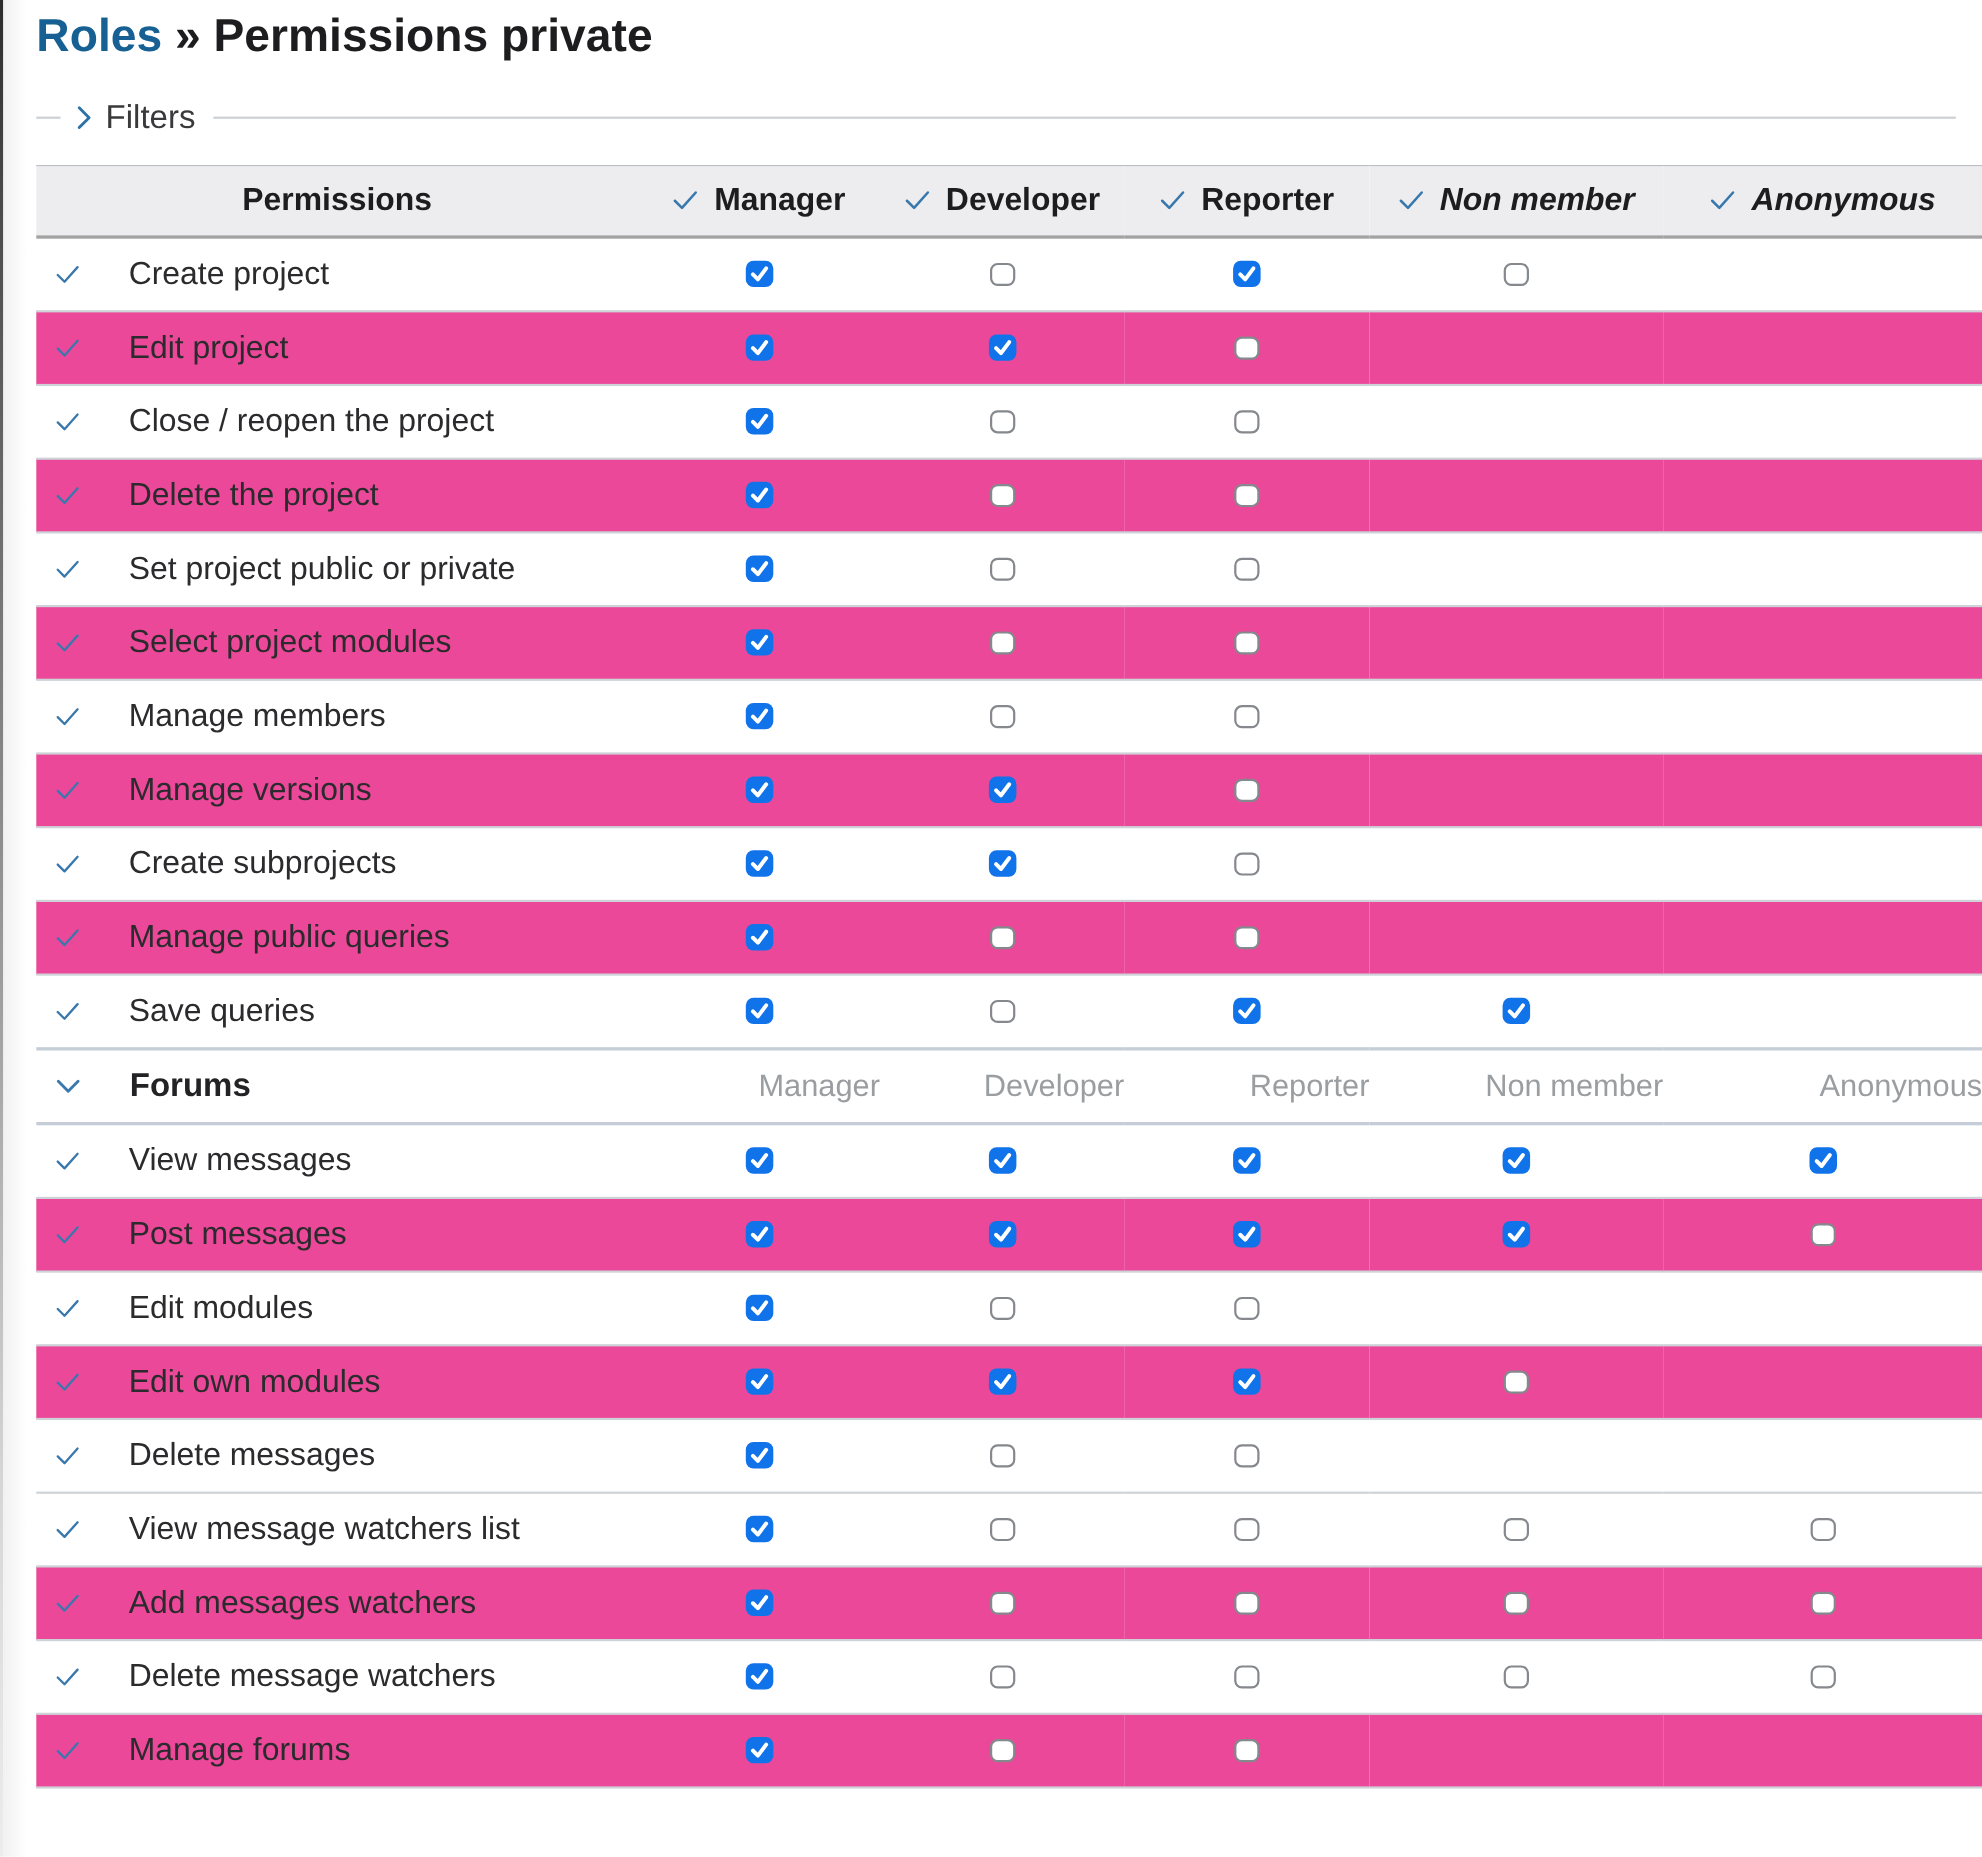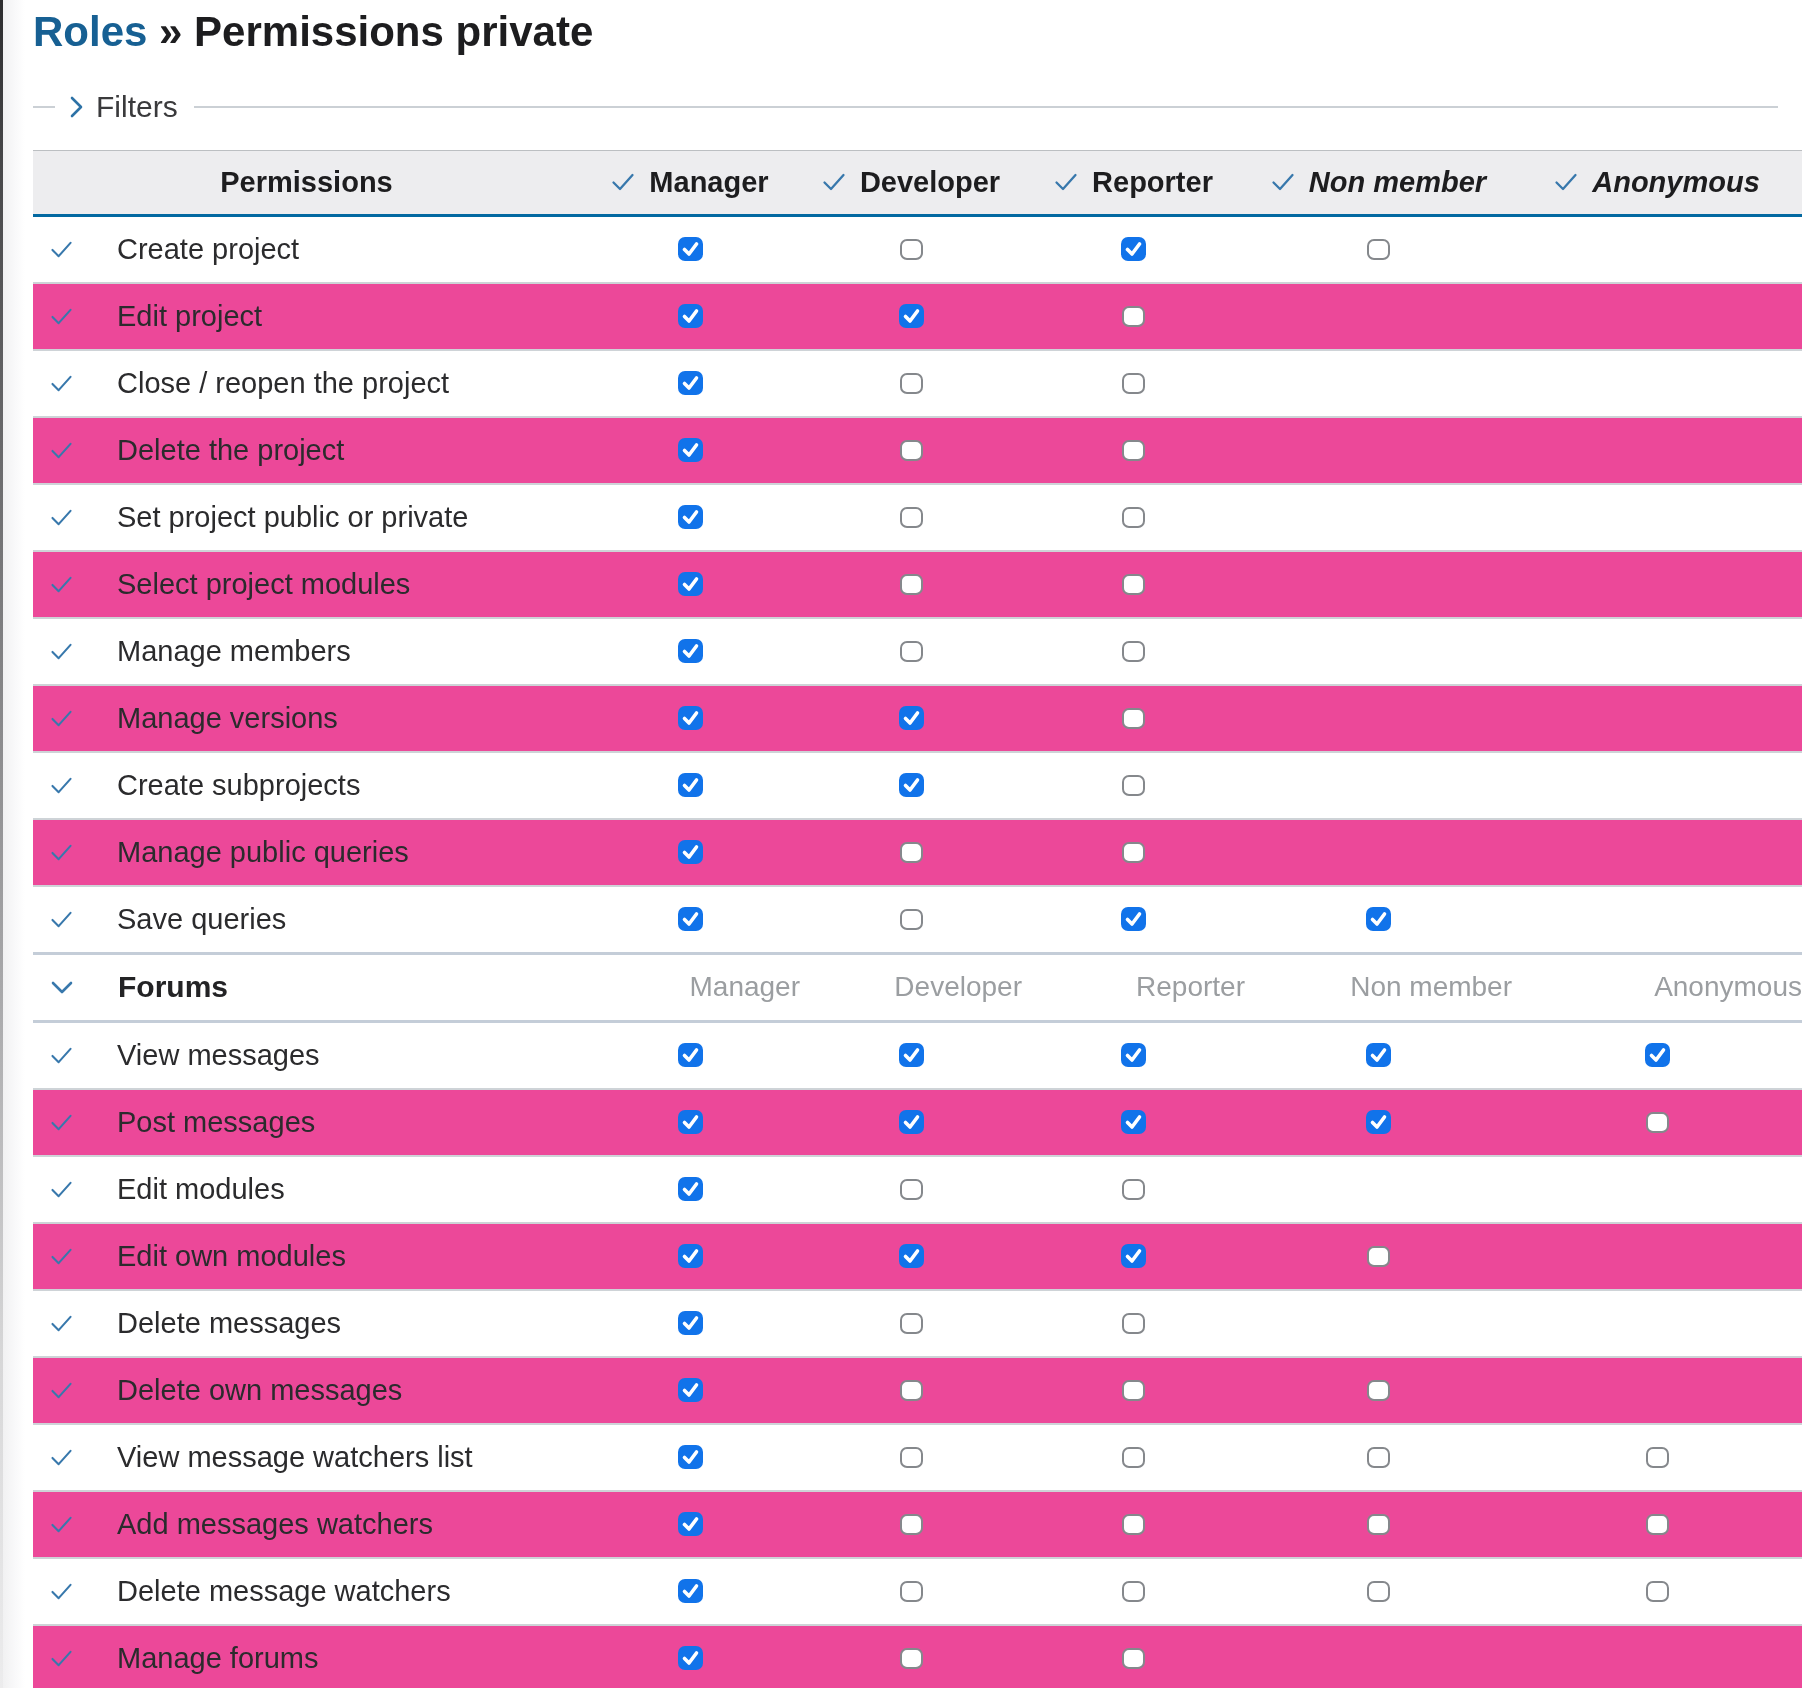--- a/index.html
+++ b/index.html
@@ -20,21 +20,21 @@
   .filters-dash{width:22px;height:2px;background:#cbd0d5;margin-right:14px;flex:0 0 auto;}
   .filters-toggle{display:flex;align-items:center;cursor:pointer;flex:0 0 auto;text-align:right;}
   .filters-toggle svg{display:block;margin-right:12px;}
   .filters-label{font-size:30px;color:#3a3a3c;margin-right:16px;}
   .filters-rule{flex:1 1 auto;height:2px;background:#cbd0d5;}
   table{border-collapse:collapse;table-layout:fixed;width:1769px;margin-top:25px;}
   col.c-perm{width:547px;} col.c-m{width:220px;} col.c-d{width:222px;}
   col.c-r{width:223px;} col.c-nm{width:267px;} col.c-a{width:290px;}
   thead th{
     height:63px;background:#ededef;
-    border-top:1px solid #bcbfc2;border-bottom:3px solid #0369a1;
+    border-top:1px solid #bcbfc2;border-bottom:3px solid #a3a3a3;
     font-size:29px;font-weight:bold;color:#1d1d1f;text-align:center;vertical-align:middle;padding:0;
   }
   thead th .hwrap{display:flex;align-items:center;justify-content:center;gap:14px;}
   thead th .role-name.builtin{font-style:italic;}
   tbody td{height:65px;border-bottom:2px solid #ced3d7;vertical-align:middle;padding:0;}
   tr.stripe td{background:#ec4899;}
   td.perm-cell .pwrap{display:flex;align-items:center;padding-left:17px;}
   td.perm-cell svg{flex:0 0 auto;margin-right:22px;display:block;}
   .perm-label{font-size:29px;color:#2b2b2d;white-space:nowrap;}
   td.role-cell{text-align:center;}
@@ -468,39 +468,20 @@
             </span>
           </td>
           <td class="role-cell"><span class="cb cb-checked"><svg width="25" height="24" viewBox="0 0 25 24">
                 <polyline points="6.5,12.5 11,17 18.5,7" fill="none" stroke="#ffffff" stroke-width="3.6" stroke-linecap="round" stroke-linejoin="round"></polyline>
               </svg></span></td>
           <td class="role-cell"><span class="cb cb-unchecked"></span></td>
           <td class="role-cell"><span class="cb cb-unchecked"></span></td>
           <td class="role-cell"></td>
           <td class="role-cell"></td>
         </tr>
-        <tr class="stripe">
-          <td class="perm-cell">
-            <span class="pwrap">
-              <a href="#" style="line-height:0;margin-right:22px">
-                <svg width="23" height="19" viewBox="0 0 24 20">
-                  <polyline points="2.5,10.5 9,17 21.5,3" fill="none" stroke="#3878ac" stroke-width="2.2" stroke-linecap="round" stroke-linejoin="round"></polyline>
-                </svg>
-              </a>
-              <span class="perm-label">Delete own messages</span>
-            </span>
-          </td>
-          <td class="role-cell"><span class="cb cb-checked"><svg width="25" height="24" viewBox="0 0 25 24">
-                <polyline points="6.5,12.5 11,17 18.5,7" fill="none" stroke="#ffffff" stroke-width="3.6" stroke-linecap="round" stroke-linejoin="round"></polyline>
-              </svg></span></td>
-          <td class="role-cell"><span class="cb cb-unchecked"></span></td>
-          <td class="role-cell"><span class="cb cb-unchecked"></span></td>
-          <td class="role-cell"><span class="cb cb-unchecked"></span></td>
-          <td class="role-cell"></td>
-        </tr>
         <tr>
           <td class="perm-cell">
             <span class="pwrap">
               <a href="#" style="line-height:0;margin-right:22px">
                 <svg width="23" height="19" viewBox="0 0 24 20">
                   <polyline points="2.5,10.5 9,17 21.5,3" fill="none" stroke="#3878ac" stroke-width="2.2" stroke-linecap="round" stroke-linejoin="round"></polyline>
                 </svg>
               </a>
               <span class="perm-label">View message watchers list</span>
             </span>

